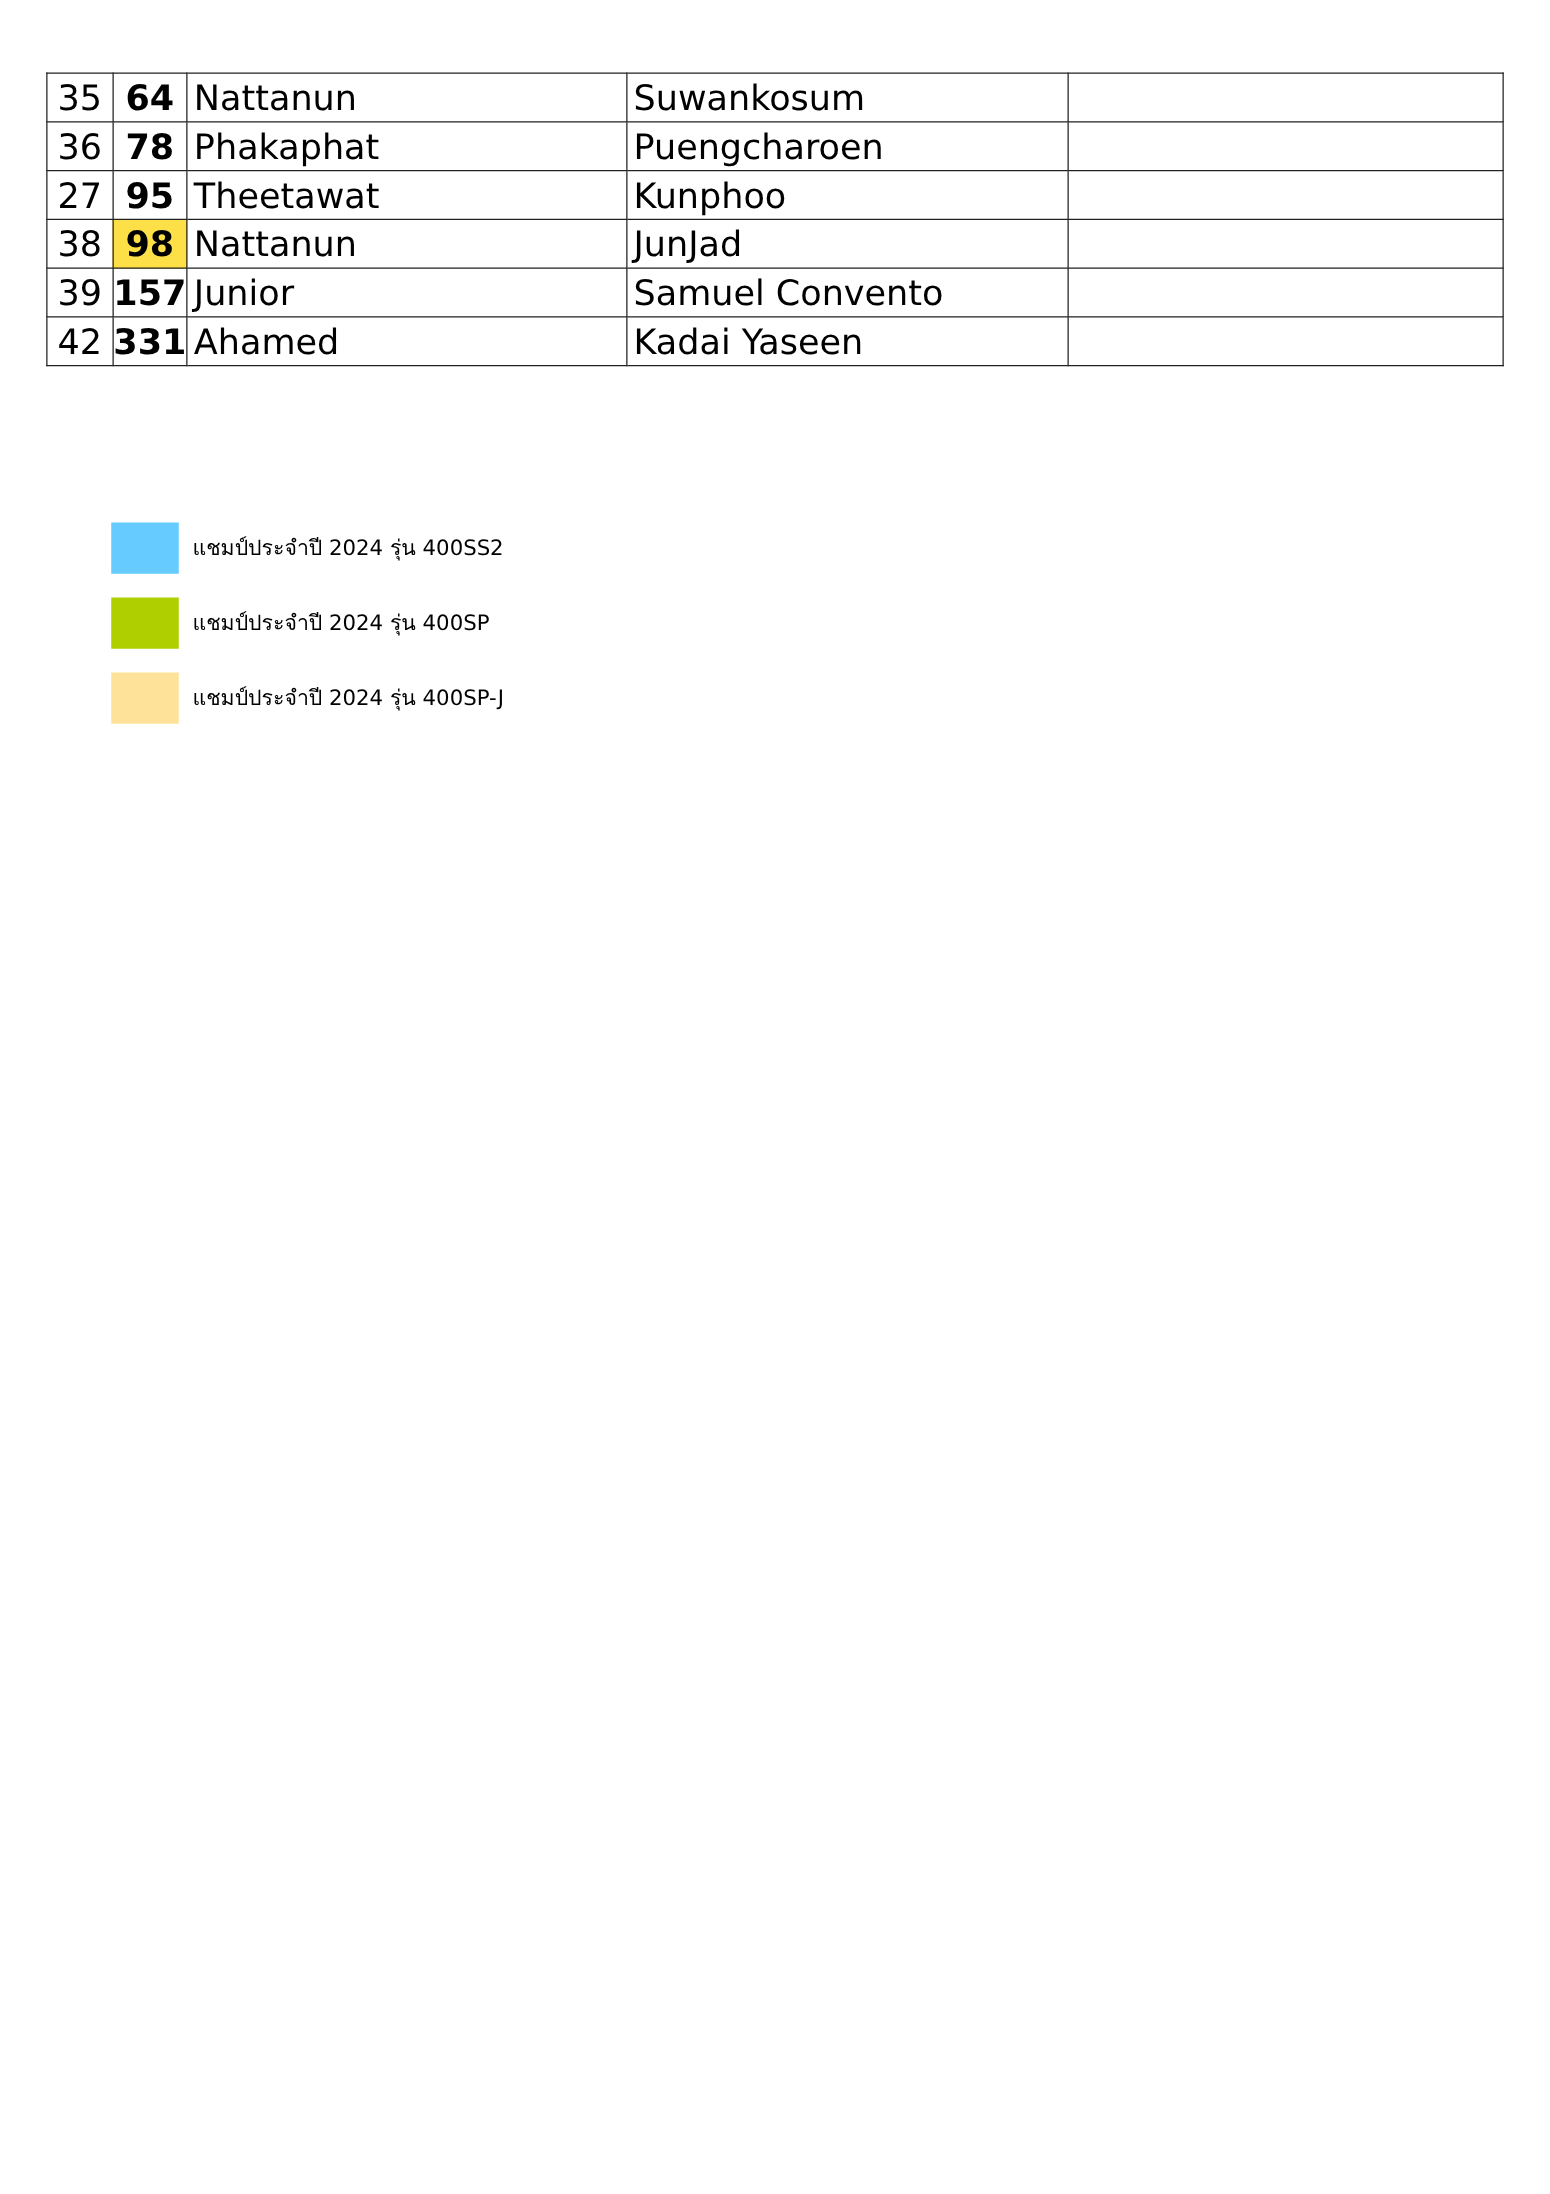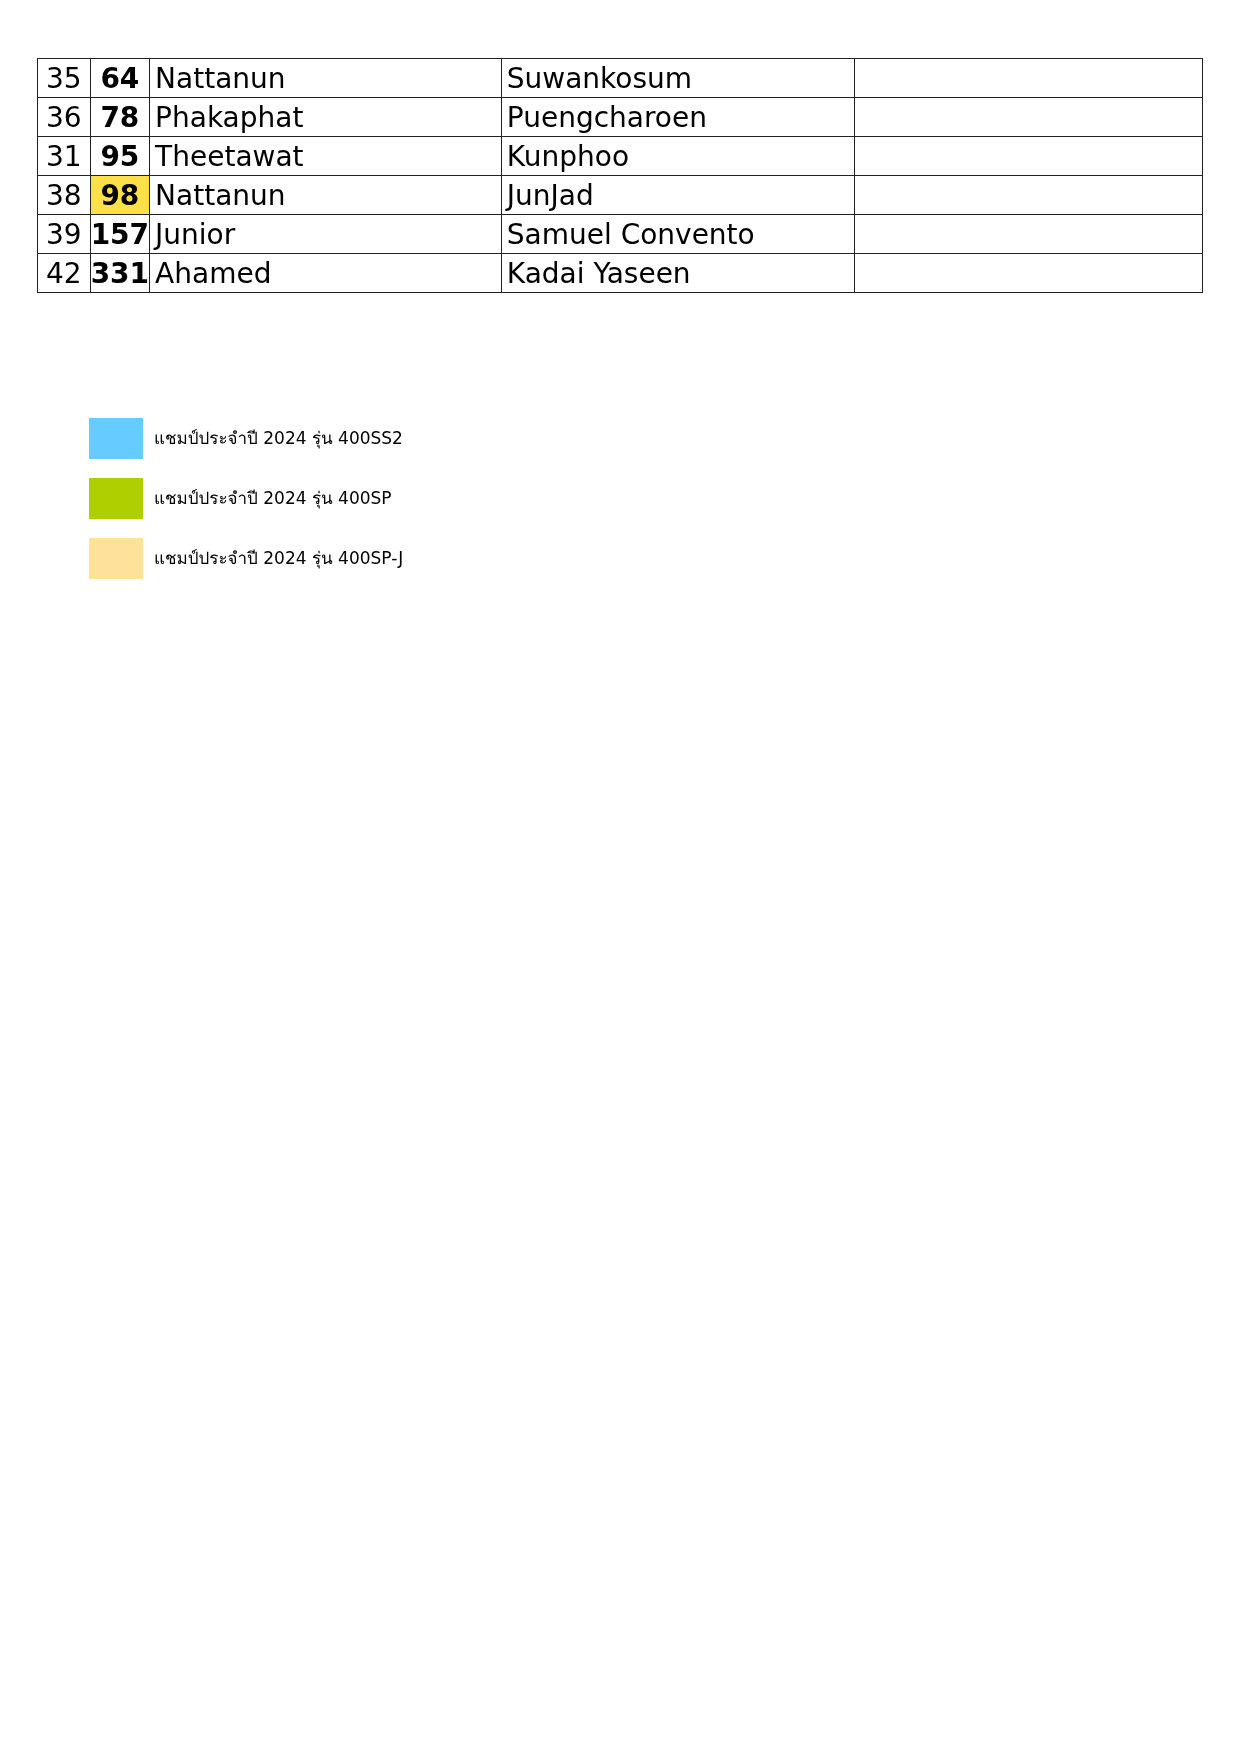--- a/index.html
+++ b/index.html
@@ -29,21 +29,21 @@
       <td class="extra"></td>
     </tr>
     <tr>
       <td class="idx">36</td>
       <td class="num">78</td>
       <td class="first">Phakaphat</td>
       <td class="last">Puengcharoen</td>
       <td class="extra"></td>
     </tr>
     <tr>
-      <td class="idx">31</td>
+      <td class="idx">27</td>
       <td class="num">95</td>
       <td class="first">Theetawat</td>
       <td class="last">Kunphoo</td>
       <td class="extra"></td>
     </tr>
     <tr>
       <td class="idx">38</td>
       <td class="num hl" style="background: #fde047;">98</td>
       <td class="first">Nattanun</td>
       <td class="last">JunJad</td>

